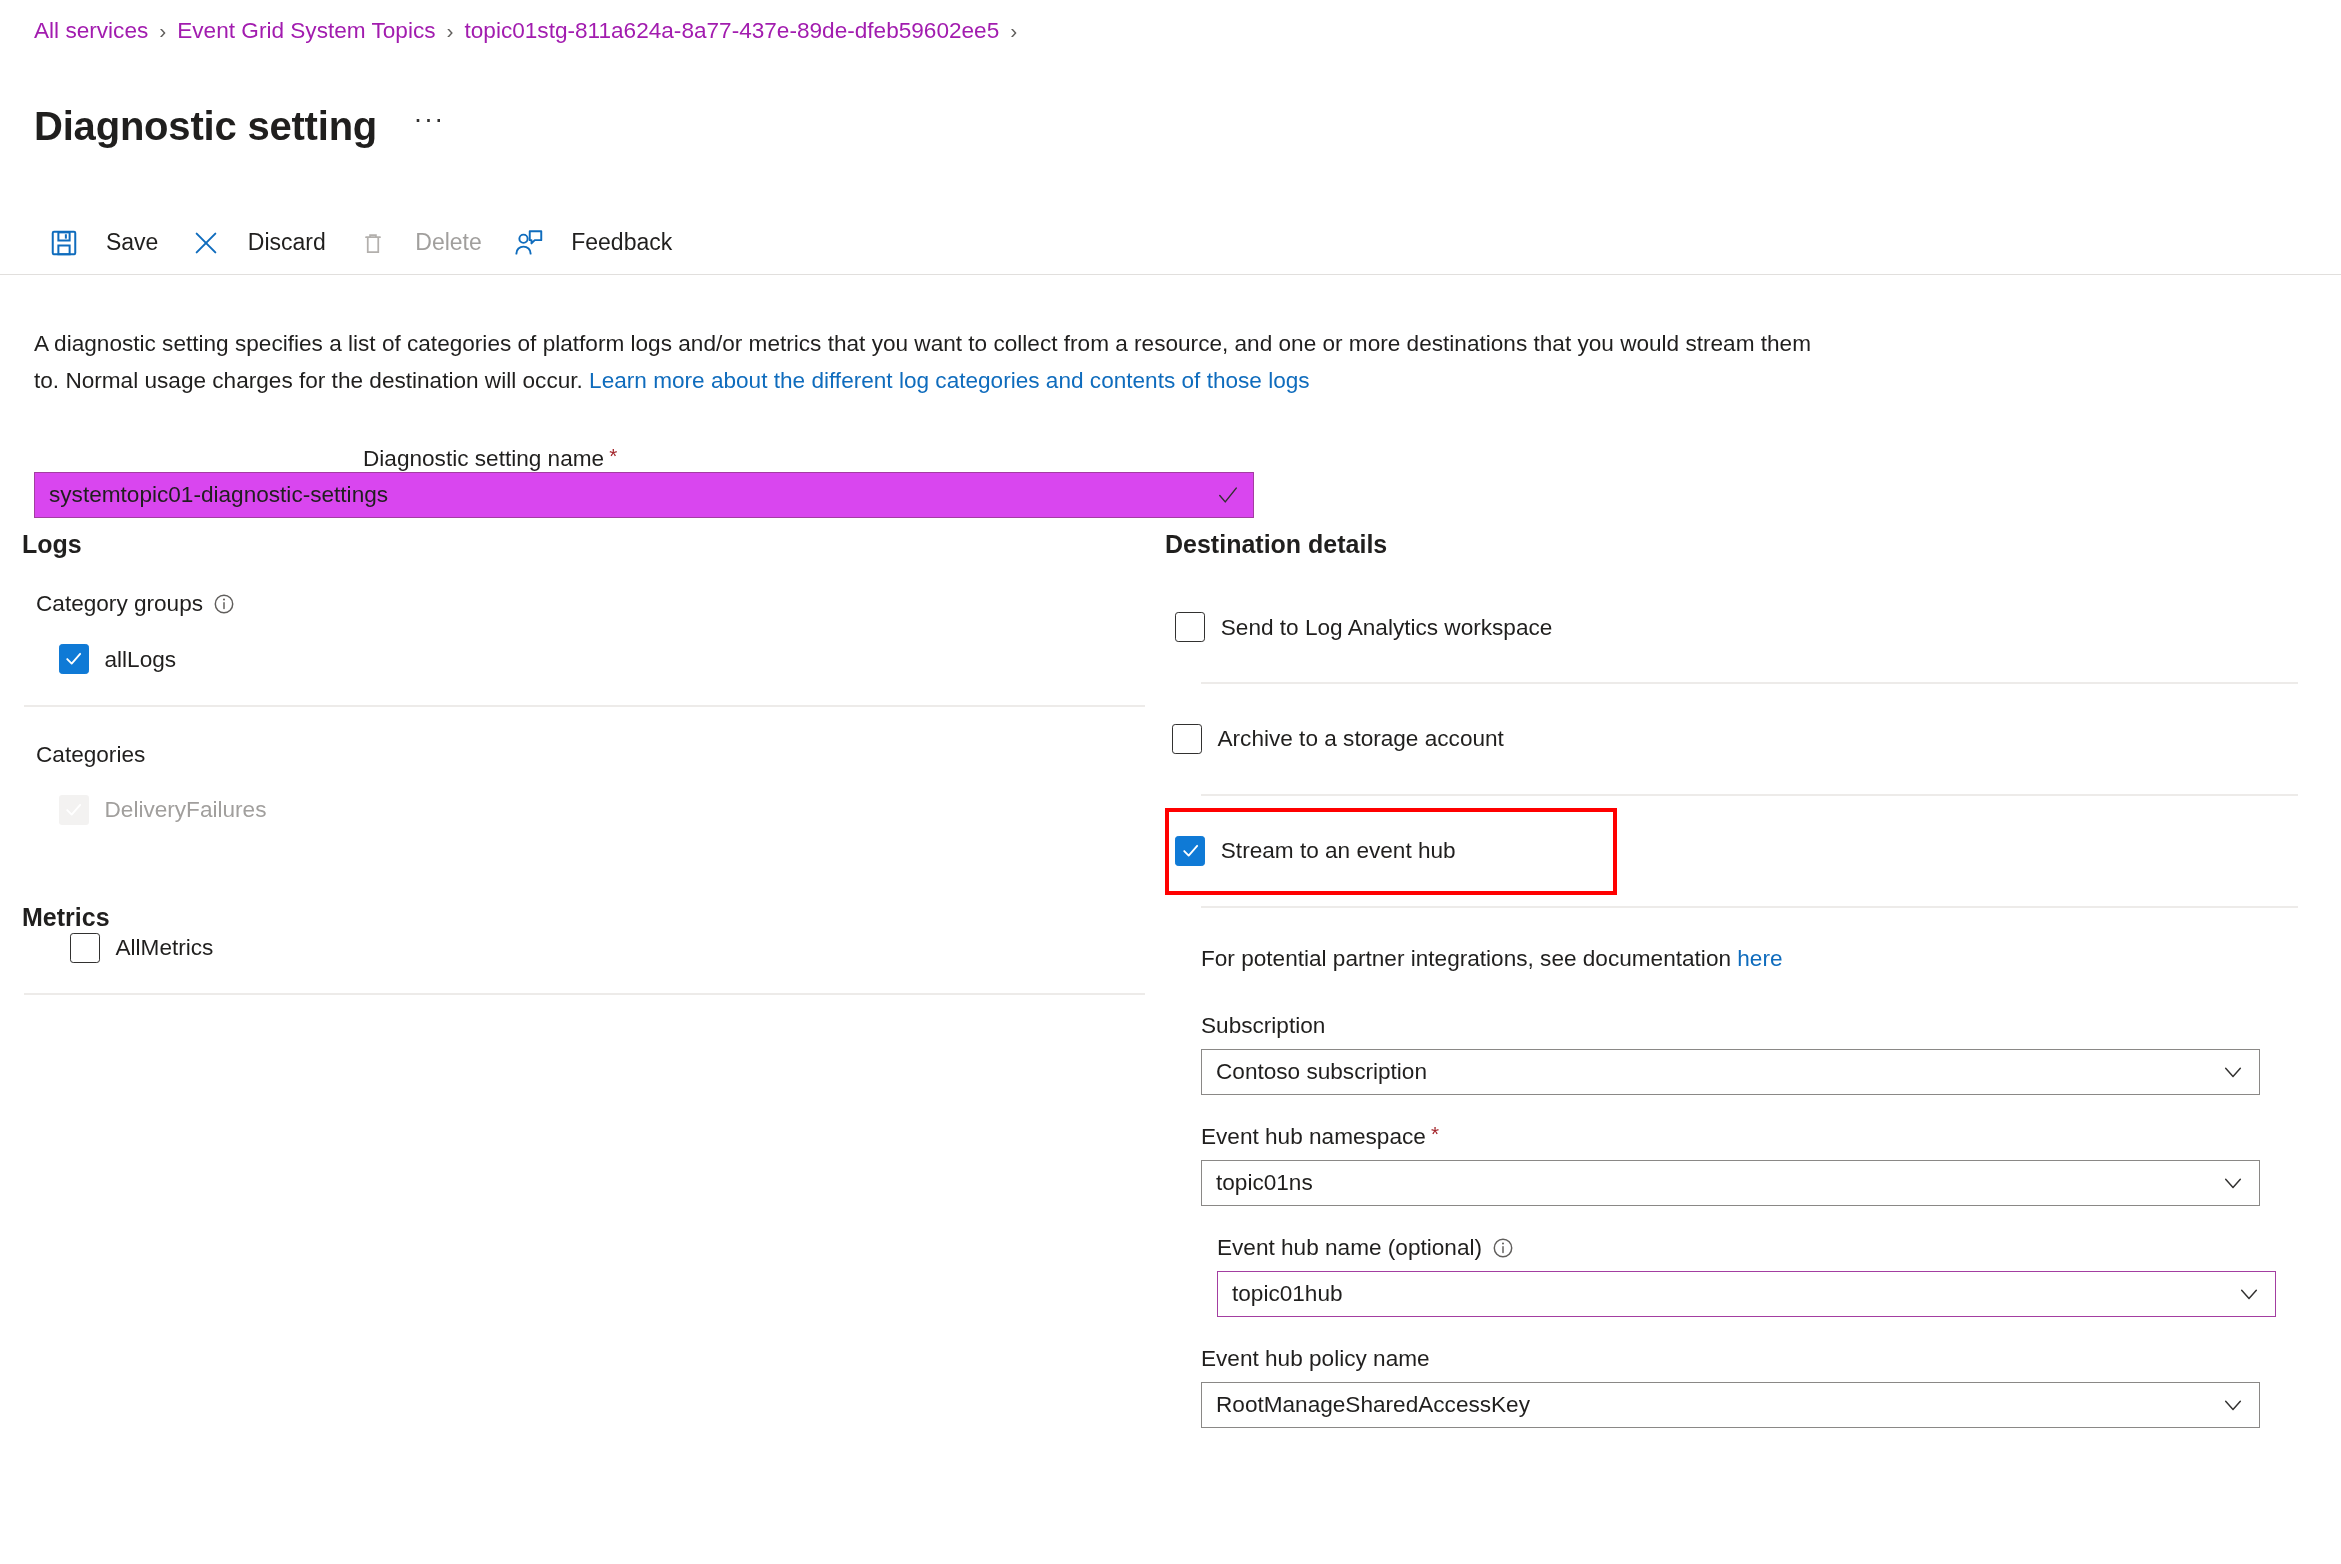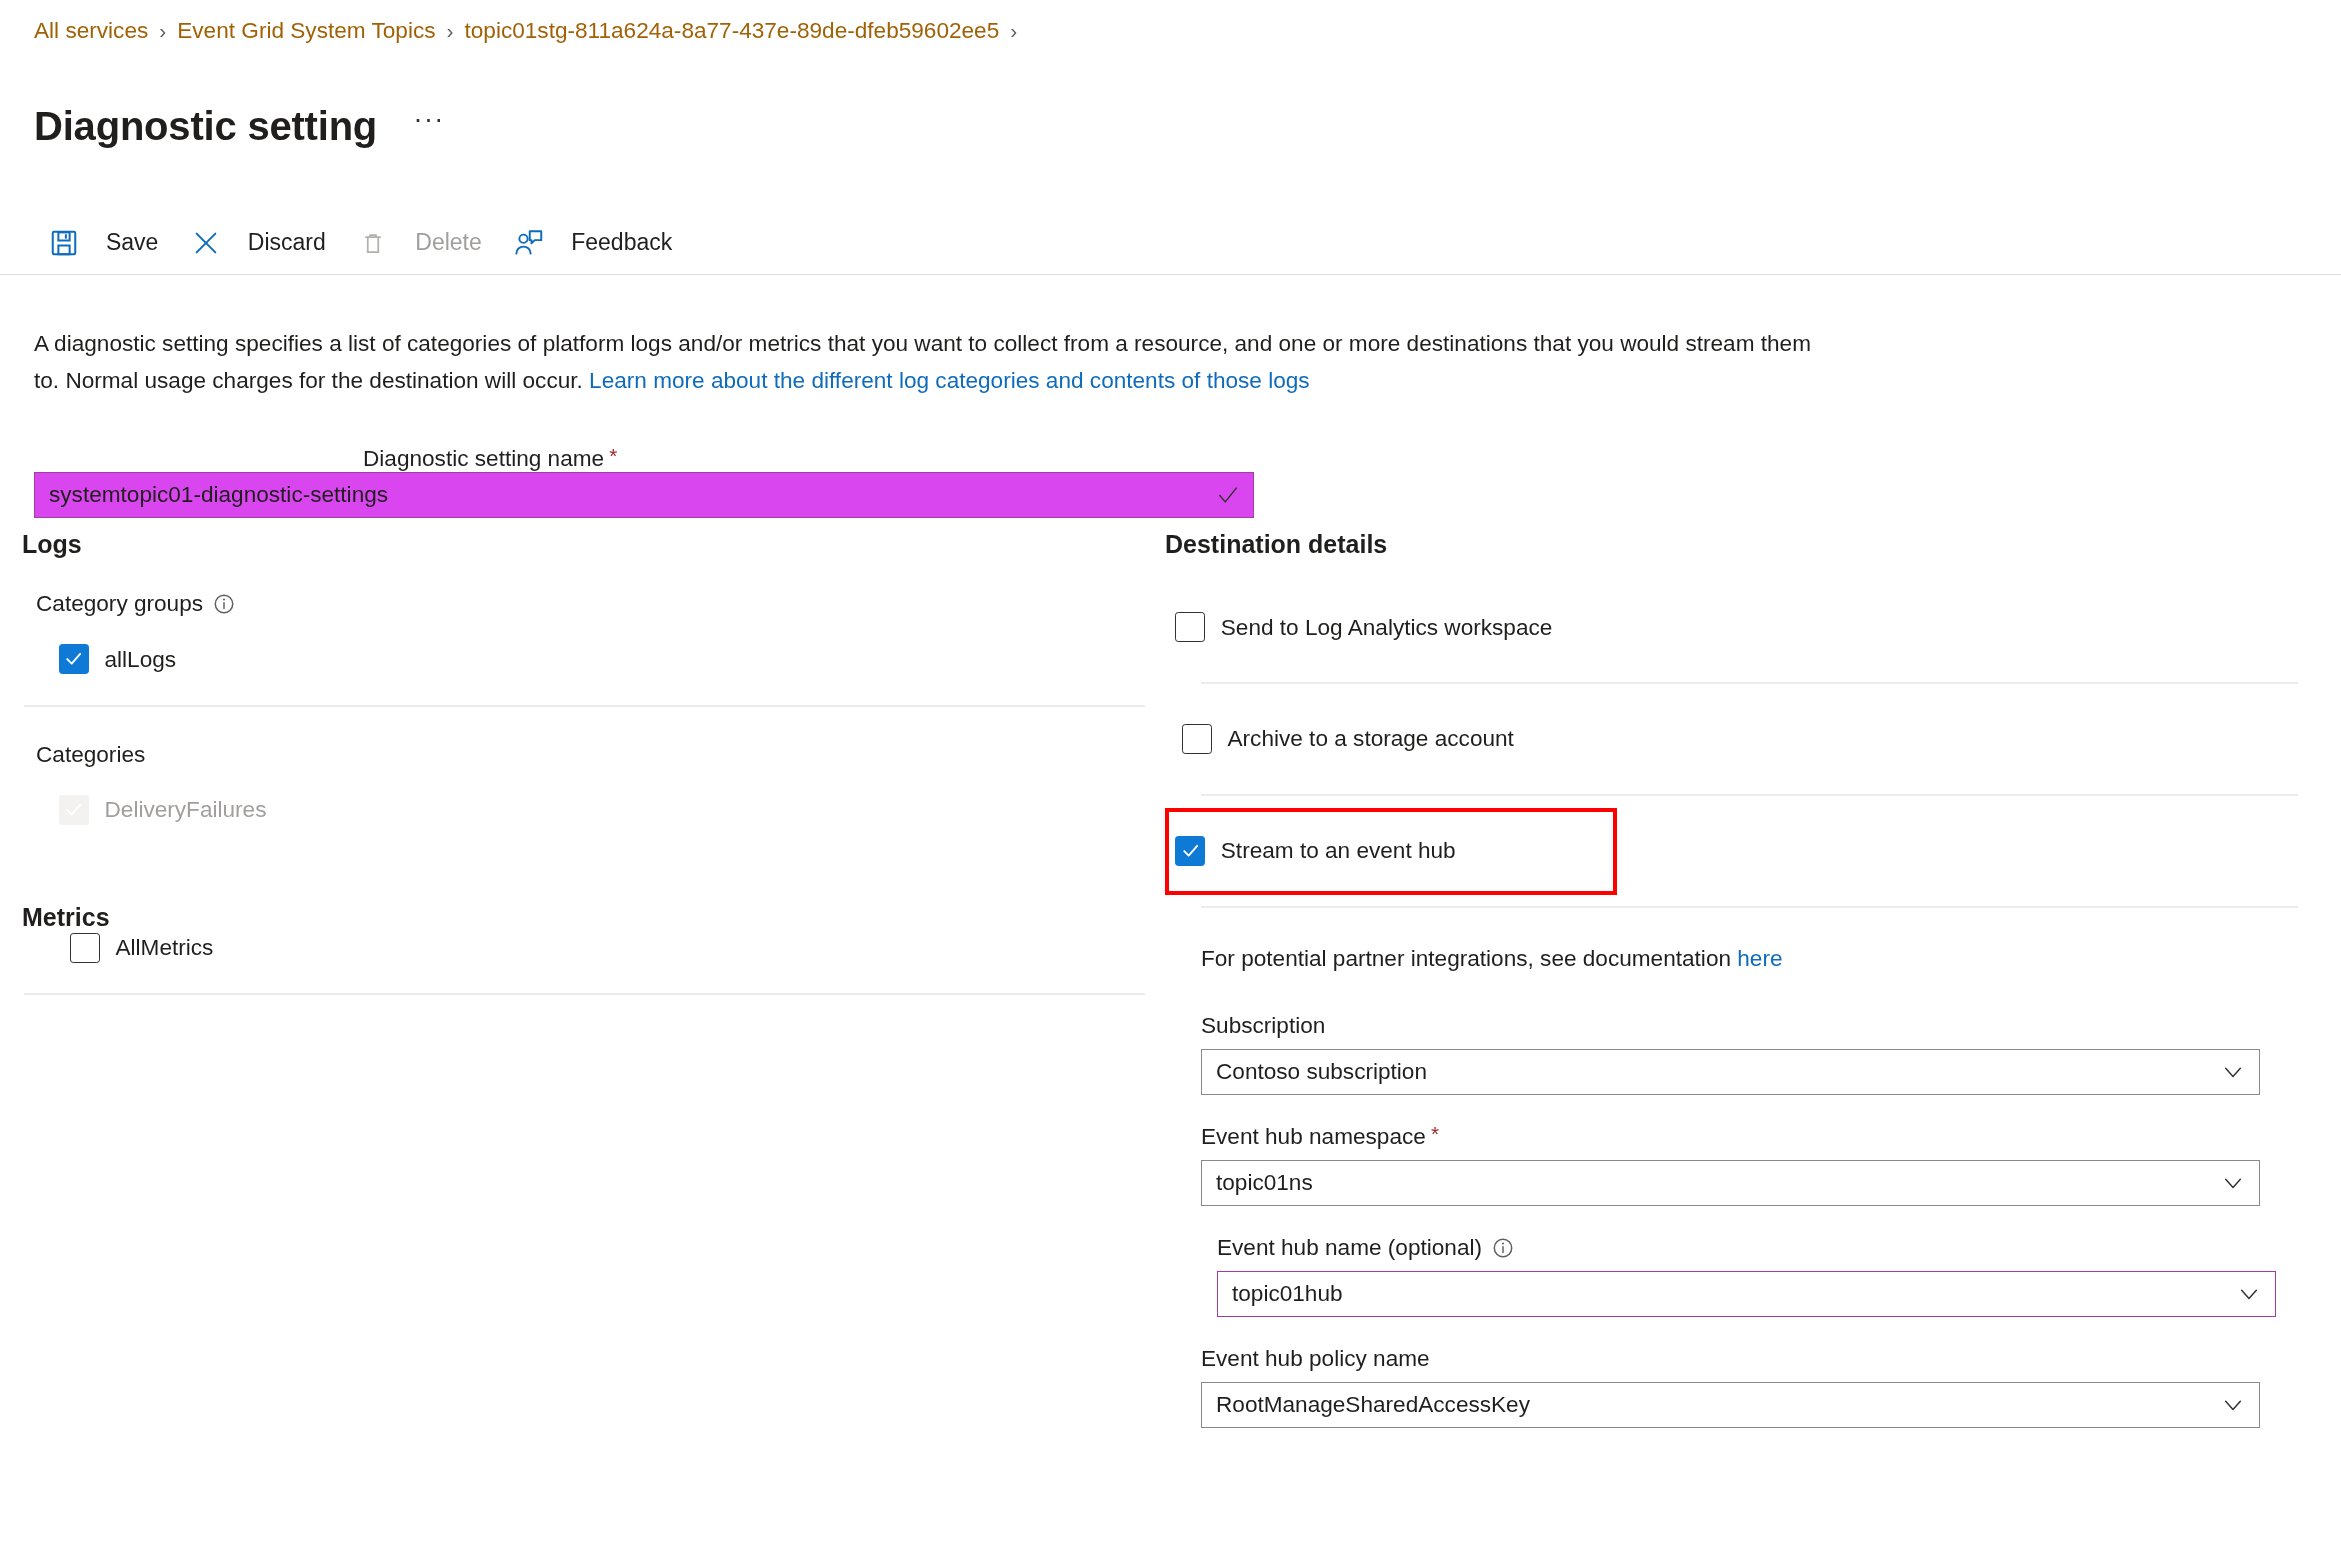--- a/index.html
+++ b/index.html
@@ -24,21 +24,21 @@
     position: absolute;
     left: 34px;
     top: 17px;
     display: flex;
     align-items: center;
     font-size: 22.6px;
     line-height: 27px;
     white-space: nowrap;
   }
   .bc-link {
-    color: #a16207;
+    color: #a21caf;
     cursor: pointer;
   }
   .bc-sep {
     color: #605e5c;
     margin: 0 11px;
     font-size: 21px;
     font-weight: 300;
   }
 
   
@@ -463,21 +463,21 @@
 
   <div class="section-head">Destination details</div>
 
   <div class="cb-row" style="margin-top:52px;margin-left:10.3px;">
     <span class="cb"></span>
     <span class="cb-label">Send to Log Analytics workspace</span>
   </div>
 
   <div class="hr" style="margin-top:40px;margin-left:36px;width:1097px;"></div>
 
-  <div class="cb-row" style="margin-top:40px;margin-left:17px;">
+  <div class="cb-row" style="margin-top:40px;margin-left:7px;">
     <span class="cb"></span>
     <span class="cb-label">Archive to a storage account</span>
   </div>
 
   <div class="hr" style="margin-top:40px;margin-left:36px;width:1097px;"></div>
 
   <div class="cb-row" style="margin-top:40px;margin-left:10.3px;">
     <span class="cb checked">
       <svg viewBox="0 0 24 24" width="19.4" height="19.4" fill="none" stroke="#ffffff" stroke-width="2.3" stroke-linecap="round" stroke-linejoin="round">
         <path d="M4 12.5 L9.5 18 L20 6"></path>

